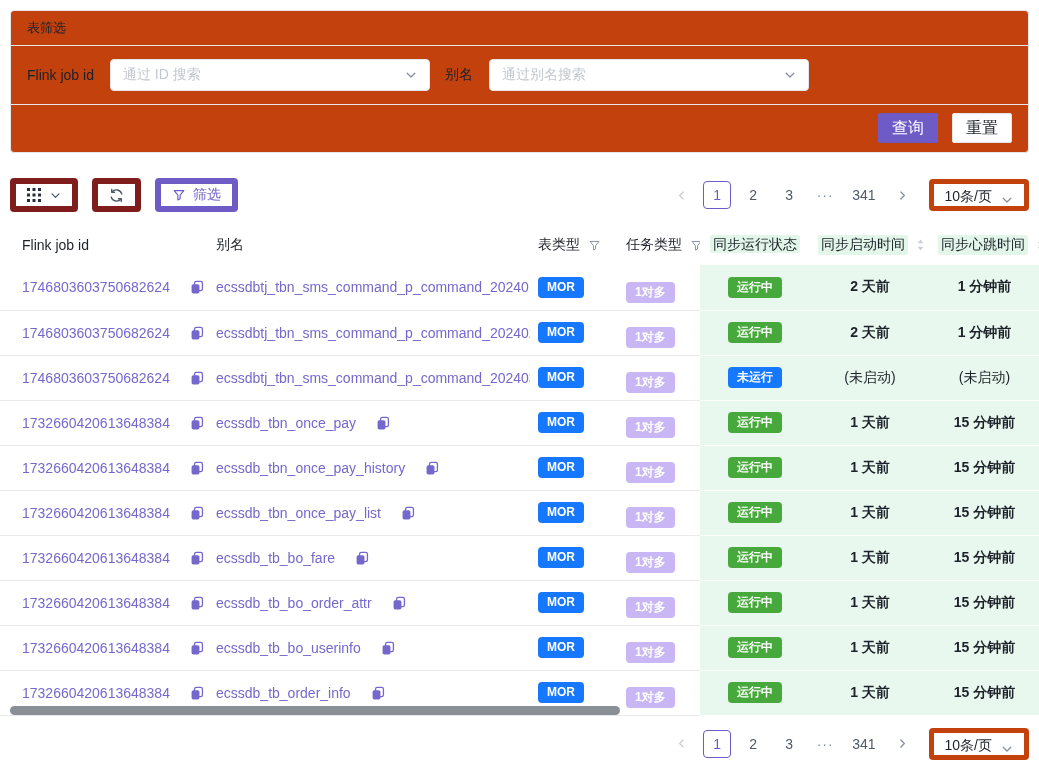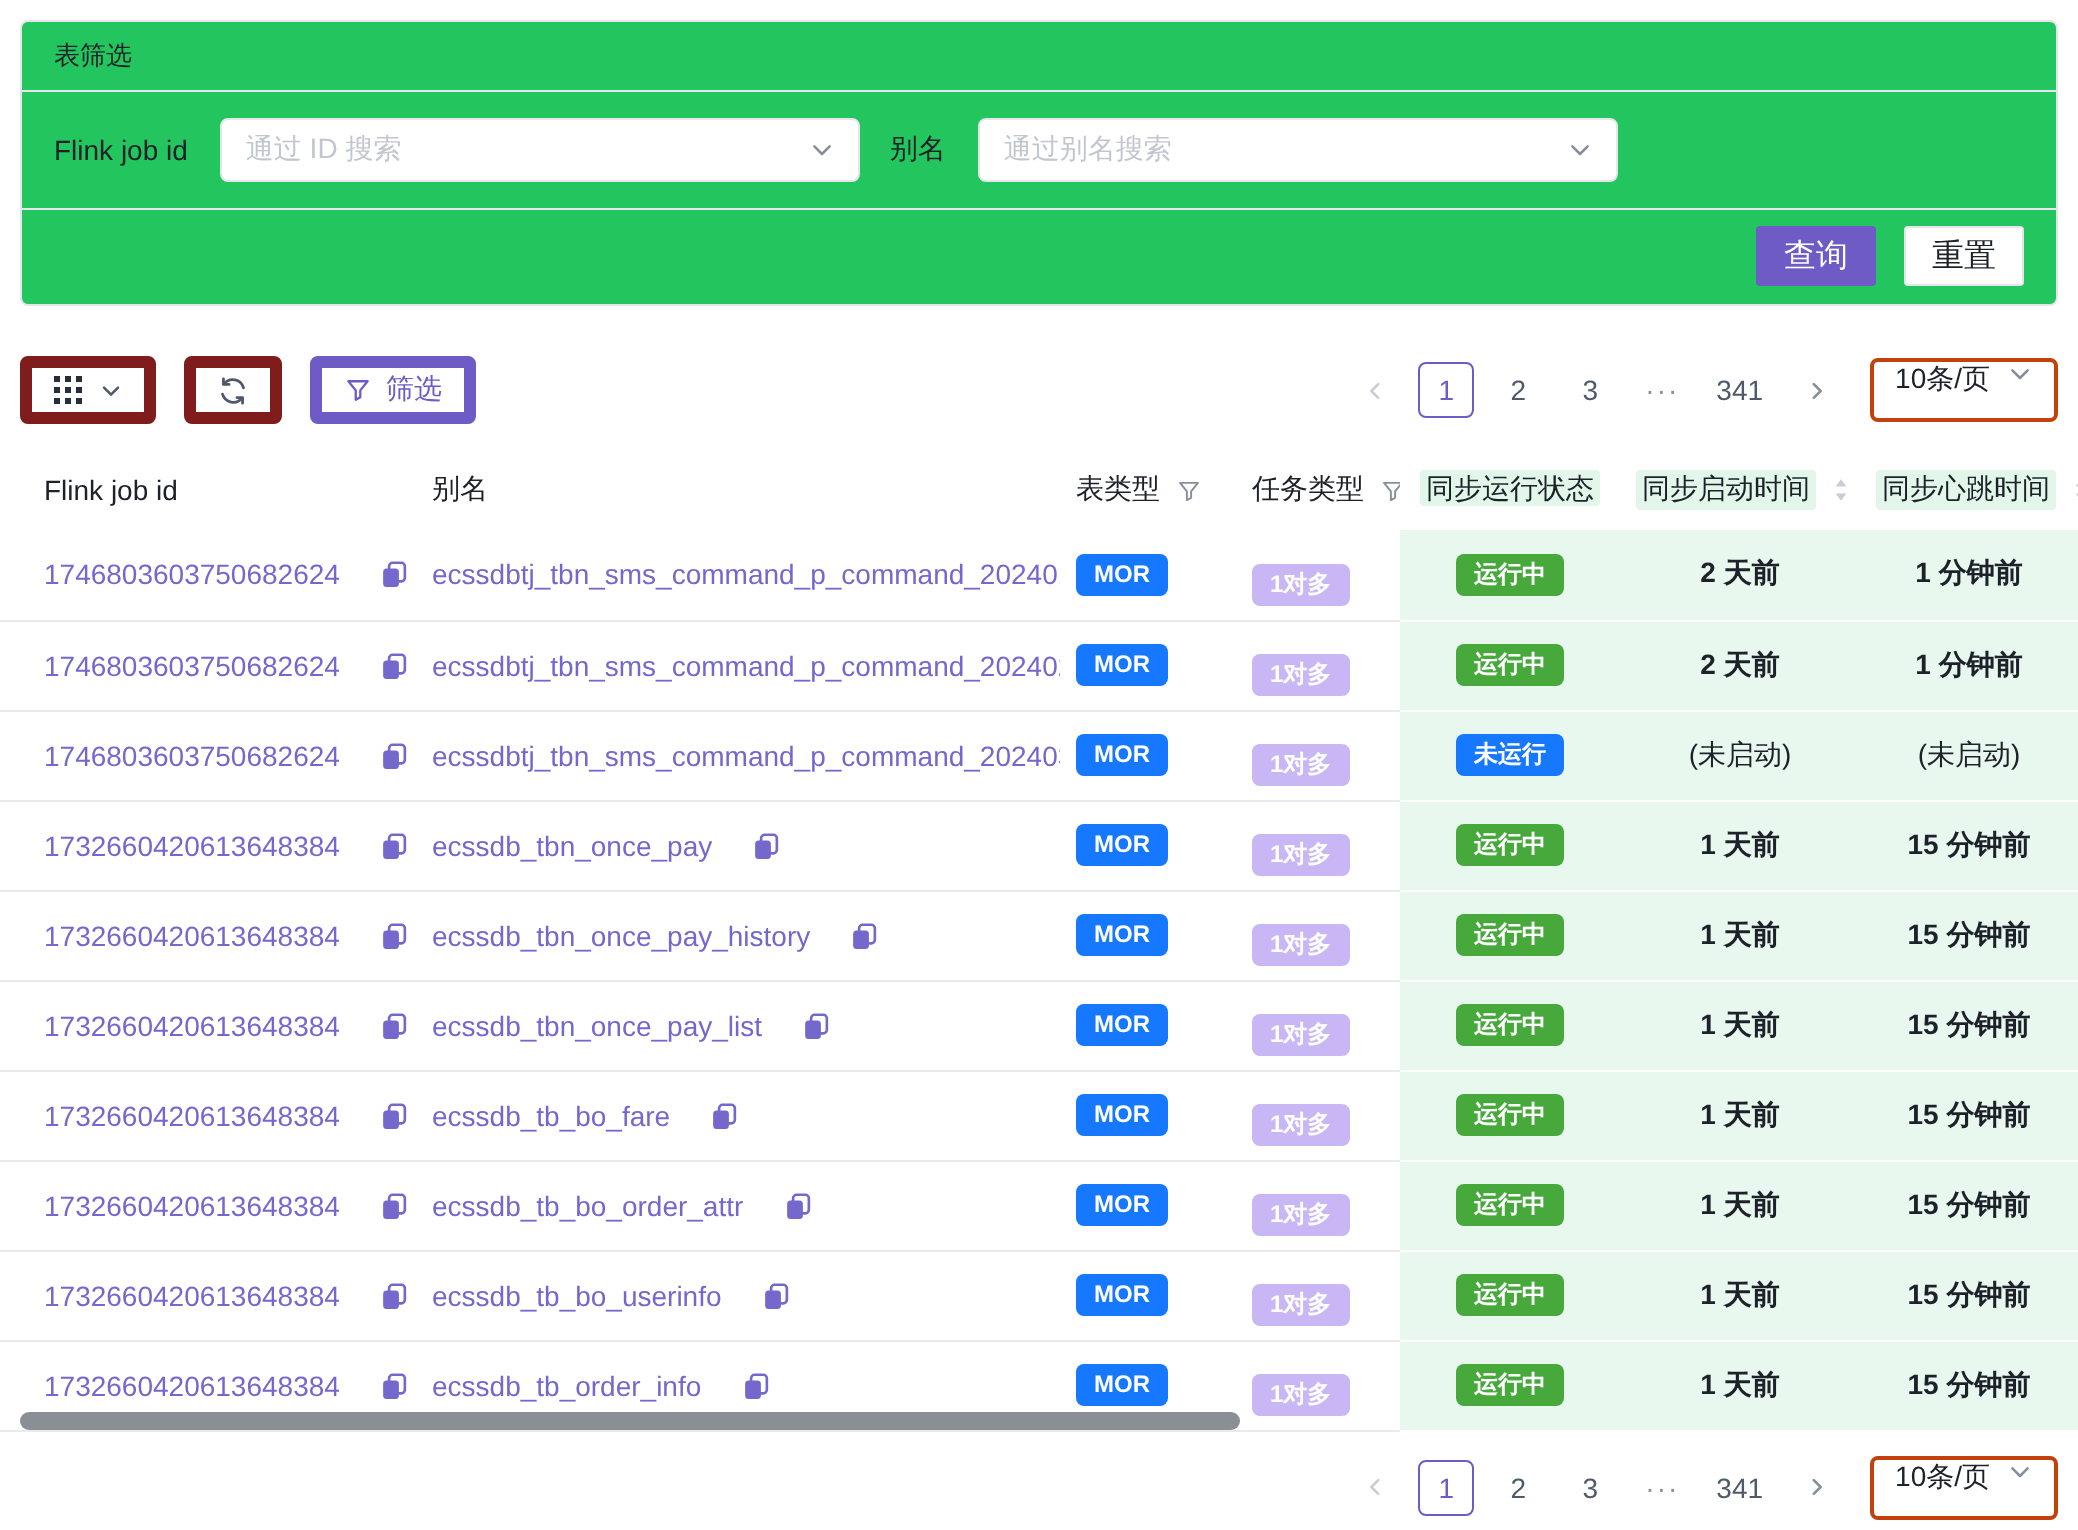--- a/index.html
+++ b/index.html
@@ -4,21 +4,21 @@
 <style>
   * { box-sizing: border-box; }
   html,body { margin:0; padding:0; }
   body {
     width:1039px; height:765px;
     font-family:"Liberation Sans","DejaVu Sans",sans-serif;
     font-size:14px; color:#1d2129; background:#fff;
     position:relative; overflow:hidden;
   }
   
-  .filter-card { margin:10px 10px 0; border:1px solid #e5e6eb; border-radius:4px; background:#22c55e; }
+  .filter-card { margin:10px 10px 0; border:1px solid #e5e6eb; border-radius:4px; background:#c2410c; }
   .card-title { padding:8px 16px; font-size:13px; color:#1d2129; border-bottom:1px solid #e5e6eb; }
   .filter-form { display:flex; align-items:center; padding:13px 16px; border-bottom:1px solid #e5e6eb; }
   .field { display:flex; align-items:center; }
   .field + .field { margin-left:15px; }
   .field-label { margin-right:16px; white-space:nowrap; }
   .select { width:320px; height:32px; border:1px solid #e5e6eb; border-radius:4px; background:#fff;
             display:flex; align-items:center; justify-content:space-between; padding:0 12px; cursor:pointer;gap:11px; }
   .select .placeholder { color:#c2c7cf; }
   .filter-actions { display:flex; justify-content:flex-end; align-items:center; gap:14px; padding:8px 16px 9px; }
   .btn { height:30px; padding:0 13px; font-size:16px; border-radius:2px; cursor:pointer;
@@ -32,22 +32,22 @@
               display:inline-flex; align-items:center; justify-content:center; gap:9px; padding:0 11px; cursor:pointer; }
   .filter-btn { border-color:#6e5bc6; color:#6e5bc6; gap:7px; }
   .toolbar-right { display:flex; align-items:center; }
   
   .pagination { display:flex; align-items:center; }
   .page-item { min-width:28px; height:28px; margin:0 4px; padding:0 4px; display:inline-flex; align-items:center;
                justify-content:center; color:#4e5969; border-radius:4px; cursor:pointer; border:1px solid transparent; }
   .page-item.active { border:1px solid #6e5bc6; color:#6e5bc6; }
   .page-item.ellipsis { color:#86909c; letter-spacing:1px; cursor:default; }
   .page-arrow.disabled { cursor:default; }
-  .page-size { height:32px; border:2px solid #c2410c; border-radius:4px; background:#fff; margin-left:8px;
-               display:inline-flex; align-items:flex-start; gap:9px; padding:0 11px; cursor:pointer; color:#1d2129; }
+  .page-size { height:32px; border:5px solid #c2410c; border-radius:4px; background:#fff; margin-left:8px;
+               display:inline-flex; align-items:flex-end; gap:9px; padding:0 11px; cursor:pointer; color:#1d2129; }
   
   .table-wrap { position:relative; margin-top:13px; }
   table { width:1039px; border-collapse:collapse; table-layout:fixed; }
   th { height:40px; padding:0 8px; text-align:left; font-weight:500; font-size:14px; color:#1d2129; white-space:nowrap; overflow:hidden; }
   th:first-child, td:first-child { padding-left:22px; }
   th.center { text-align:center; }
   .th-inner { display:inline-flex; align-items:center; gap:8px; }
   .th-chip { background:#e2f6ea; padding:1px 3px; border-radius:2px; }
   td { height:45px; padding:0 8px; border-bottom:1px solid #e8eaec; font-size:14px; white-space:nowrap; overflow:hidden; }
   td.green { background:#e9f8ef; border-bottom:1px solid #fff; text-align:center; }

